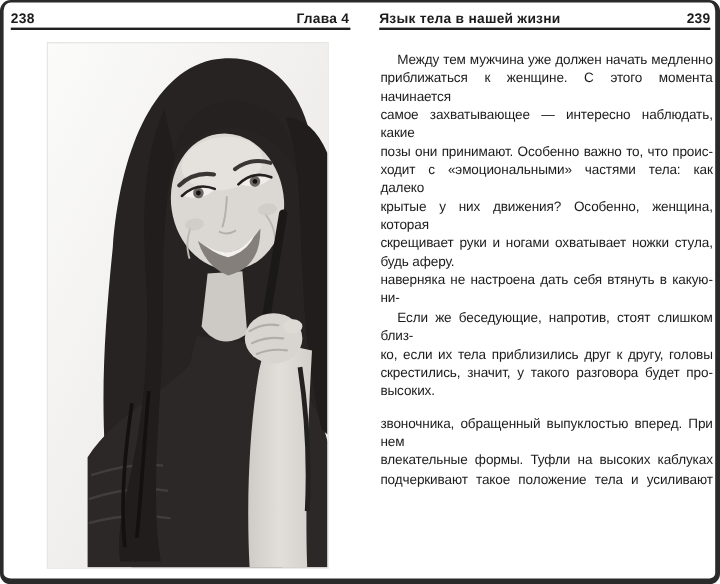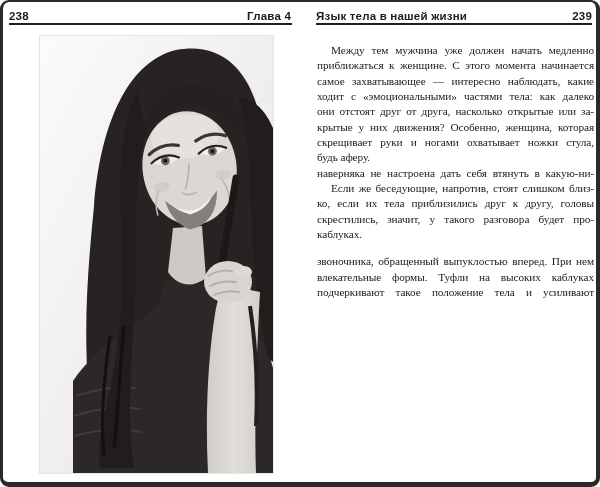--- a/index.html
+++ b/index.html
@@ -43,21 +43,21 @@
   }
   .photo svg{display:block;width:100%;height:100%;}
   
   .textcol{
     position:absolute;left:314px;top:41px;width:277px;
     color:var(--text);
     font-size:11.3px;line-height:15.35px;
     letter-spacing:-0.1px;
   }
   .para{margin:0;}
-  .tline{width:100%;text-align:justify;white-space:normal;font-family:Liberation Serif, serif;}
+  .tline{width:100%;text-align:justify;white-space:normal;}
   .tline-just{text-align-last:justify;-moz-text-align-last:justify;}
   .tline-last{text-align-last:left;}
   .tline-indent{text-indent:14px;}
 </style>
 </head>
 <body>
 
 <div class="scan">
   <div class="inner">
 
@@ -138,32 +138,32 @@
         <path d="M210,270 C216,310 218,350 216,390" stroke="#232020" stroke-width="4" fill="none"></path>
       </svg>
     </div>
 
     <div class="textcol">
       <div>
           <div class="para">
             <div class="tline tline-just tline-indent">Между тем мужчина уже должен начать медленно</div>
             <div class="tline tline-just">приближаться к женщине. С этого момента начинается</div>
             <div class="tline tline-just">самое захватывающее — интересно наблюдать, какие</div>
+            <div class="tline tline-just">позы они принимают. Особенно важно то, что проис-</div>
             <div class="tline tline-just">ходит с «эмоциональными» частями тела: как далеко</div>
-            <div class="tline tline-just">они отстоят друг от друга, насколько открытые или за-</div>
             <div class="tline tline-just">крытые у них движения? Особенно, женщина, которая</div>
             <div class="tline tline-just">скрещивает руки и ногами охватывает ножки стула,</div>
             <div class="tline tline-last">будь аферу.</div>
             <div class="tline tline-just">наверняка не настроена дать себя втянуть в какую-ни-</div>
           </div>
           <div class="para">
             <div class="tline tline-just tline-indent">Если же беседующие, напротив, стоят слишком близ-</div>
             <div class="tline tline-just">ко, если их тела приблизились друг к другу, головы</div>
             <div class="tline tline-just">скрестились, значит, у такого разговора будет про-</div>
-            <div class="tline tline-last">каблуках.</div>
+            <div class="tline tline-last">высоких.</div>
           </div>
           <div class="para" style="margin-top: 12px;">
             <div class="tline tline-just">звоночника, обращенный выпуклостью вперед. При нем</div>
             <div class="tline tline-just">влекательные формы. Туфли на высоких каблуках</div>
             <div class="tline tline-just">подчеркивают такое положение тела и усиливают</div>
           </div>
         </div>
 
     </div>
 

